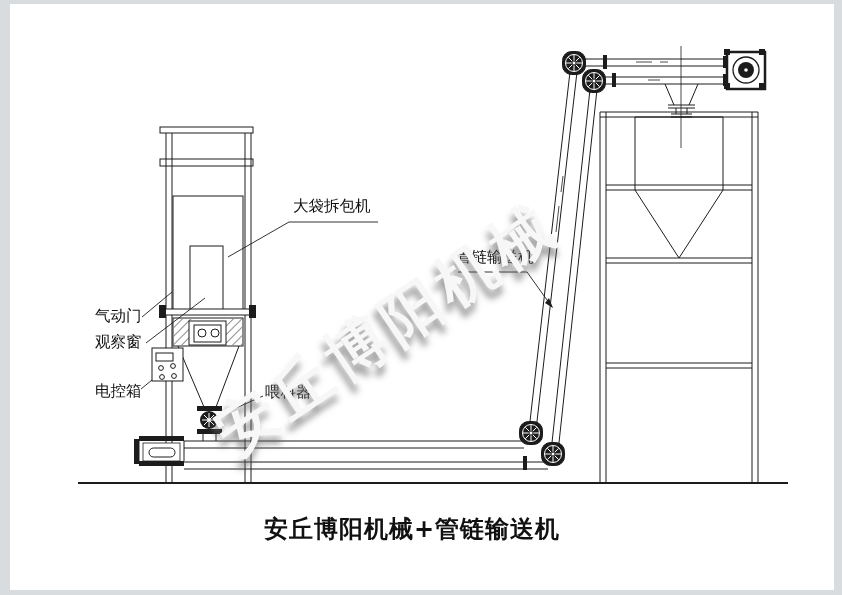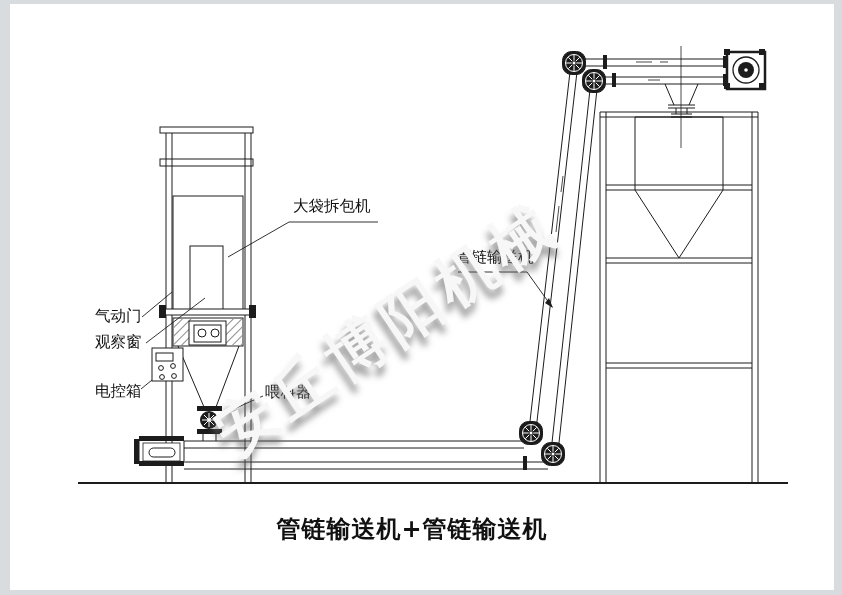--- a/index.html
+++ b/index.html
@@ -196,14 +196,14 @@
 
     <text class="lbl" x="95" y="321">气动门</text>
     <text class="lbl" x="95" y="347">观察窗</text>
     <text class="lbl" x="95" y="396">电控箱</text>
     <text class="lbl" x="265" y="397">喂料器</text>
     <text class="lbl" x="293" y="211">大袋拆包机</text>
     <text class="lbl" x="456" y="262">管链输送机</text>
   </svg>
 
   <div class="watermark">安丘博阳机械</div>
-  <div class="caption">管链输送机+管链输送机</div>
+  <div class="caption">安丘博阳机械+管链输送机</div>
 </div>
 
 </body></html>

